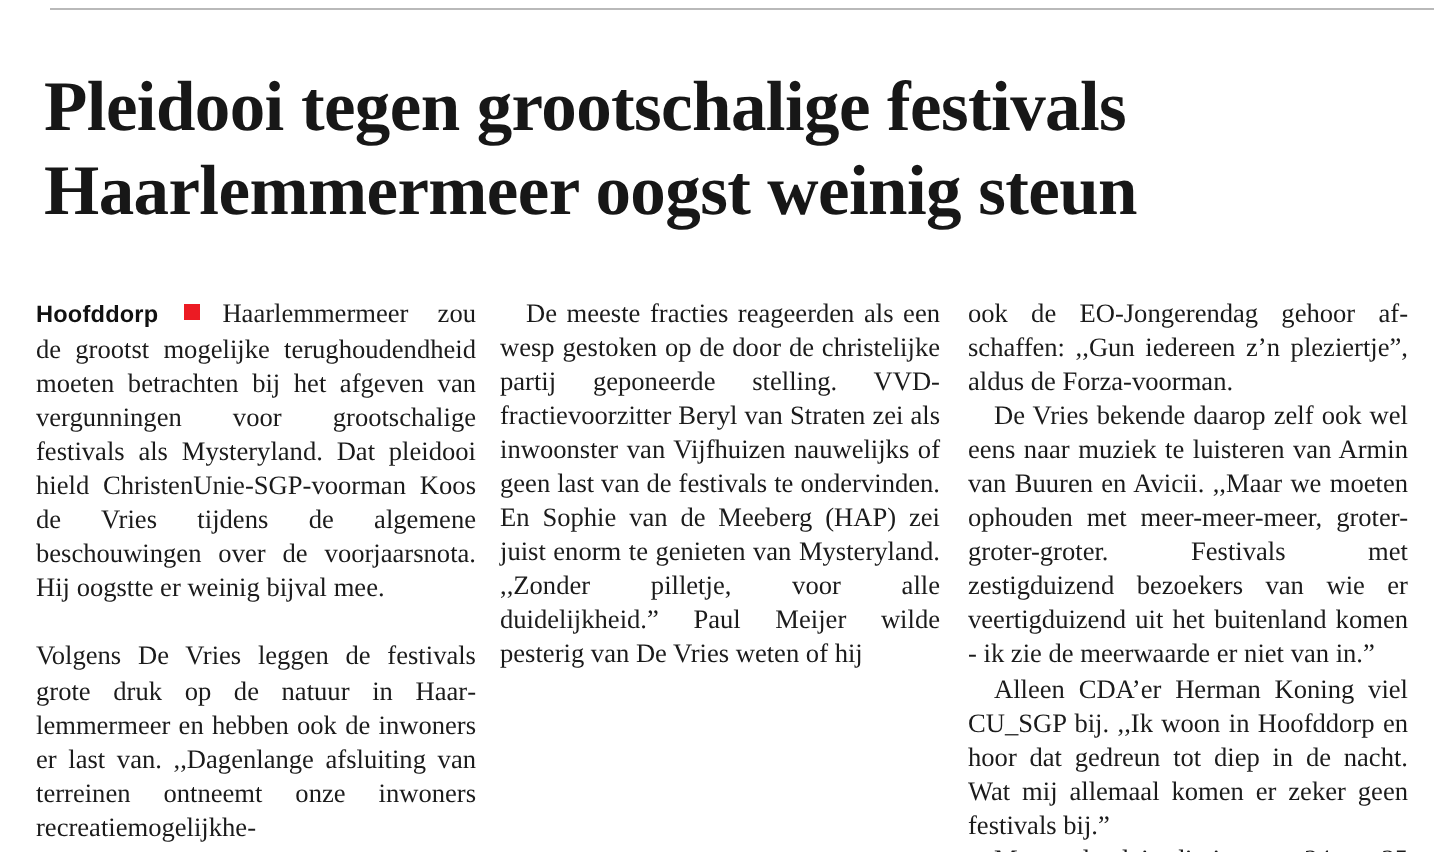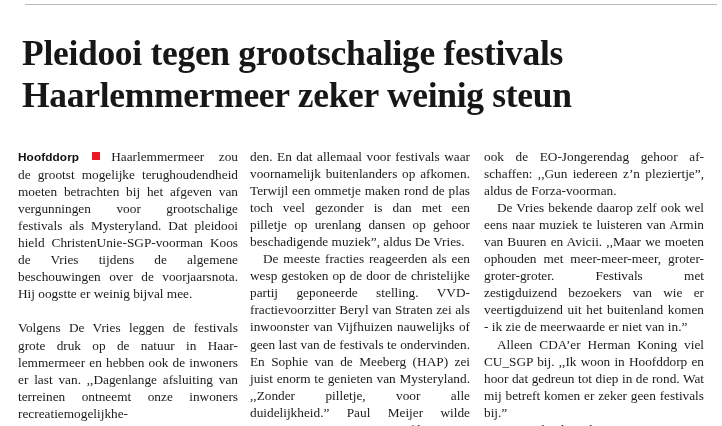--- a/index.html
+++ b/index.html
@@ -120,38 +120,37 @@
 </style>
 </head>
 <body>
 
 <div id="page">
 
   <div class="top-rule" style="background: rgb(185, 185, 185);"></div>
 
   <h1 class="headline">
     <span class="hl-line">Pleidooi tegen grootschalige festivals</span>
-    <span class="hl-line">Haarlemmermeer zeker weinig steun</span>
+    <span class="hl-line">Haarlemmermeer oogst weinig steun</span>
   </h1>
 
 
   <div class="cols">
 
     <div class="col col-1">
       <p><span class="lead-in">Hoofddorp</span><span class="red-square" style="background: rgb(236, 27, 35);"></span><span>Haarlemmermeer zou de grootst mogelijke terughoudendheid moeten betrachten bij het afgeven van vergunningen voor grootschalige festivals als Mysteryland. Dat pleidooi hield Christen­Unie-SGP-voorman Koos de Vries tijdens de algemene beschouwingen over de voorjaarsnota. Hij oogstte er weinig bijval mee.</span></p>
       <p class="gap">Volgens De Vries leggen de festivals grote druk op de natuur in Haar­lemmermeer en hebben ook de in­woners er last van. ,,Dagenlange af­sluiting van terreinen ontneemt on­ze inwoners recreatiemogelijkhe-</p>
     </div>
 
     <div class="col col-2">
-      <p>den. En dat allemaal voor festivals waar voornamelijk buitenlanders op afkomen. Terwijl een ommetje maken rond de plas toch veel gezon­der is dan met een pilletje op uren­lang dansen op gehoor beschadigen­de muziek”, aldus De Vries.</p>
       <p class="indent">De meeste fracties reageerden als een wesp gestoken op de door de christelijke partij geponeerde stel­ling. VVD-fractievoorzitter Beryl van Straten zei als inwoonster van Vijfhuizen nauwelijks of geen last van de festivals te ondervinden. En Sophie van de Meeberg (HAP) zei juist enorm te genieten van Myste­ryland. ,,Zonder pilletje, voor alle duidelijkheid.” Paul Meijer wilde pesterig van De Vries weten of hij</p>
     </div>
 
     <div class="col col-3">
       <p>ook de EO-Jongerendag gehoor af­schaffen: ,,Gun iedereen z’n plezier­tje”, aldus de Forza-voorman.</p>
       <p class="indent">De Vries bekende daarop zelf ook wel eens naar muziek te luisteren van Armin van Buuren en Avicii. ,,Maar we moeten ophouden met meer-meer-meer, groter-groter-gro­ter. Festivals met zestigduizend be­zoekers van wie er veertigduizend uit het buitenland komen - ik zie de meerwaarde er niet van in.”</p>
-      <p class="indent">Alleen CDA’er Herman Koning viel CU_SGP bij. ,,Ik woon in Hoofddorp en hoor dat gedreun tot diep in de rond. Wat mij betreft ko­men er zeker geen festivals bij.”</p>
+      <p class="indent">Alleen CDA’er Herman Koning viel CU_SGP bij. ,,Ik woon in Hoofddorp en hoor dat gedreun tot diep in de nacht. Wat mij allemaal ko­men er zeker geen festivals bij.”</p>
       <p class="indent">Mysteryland is dit jaar op 24 en 25 augustus.</p>
     </div>
 
   </div>
 
 </div>
 
 </body></html>

